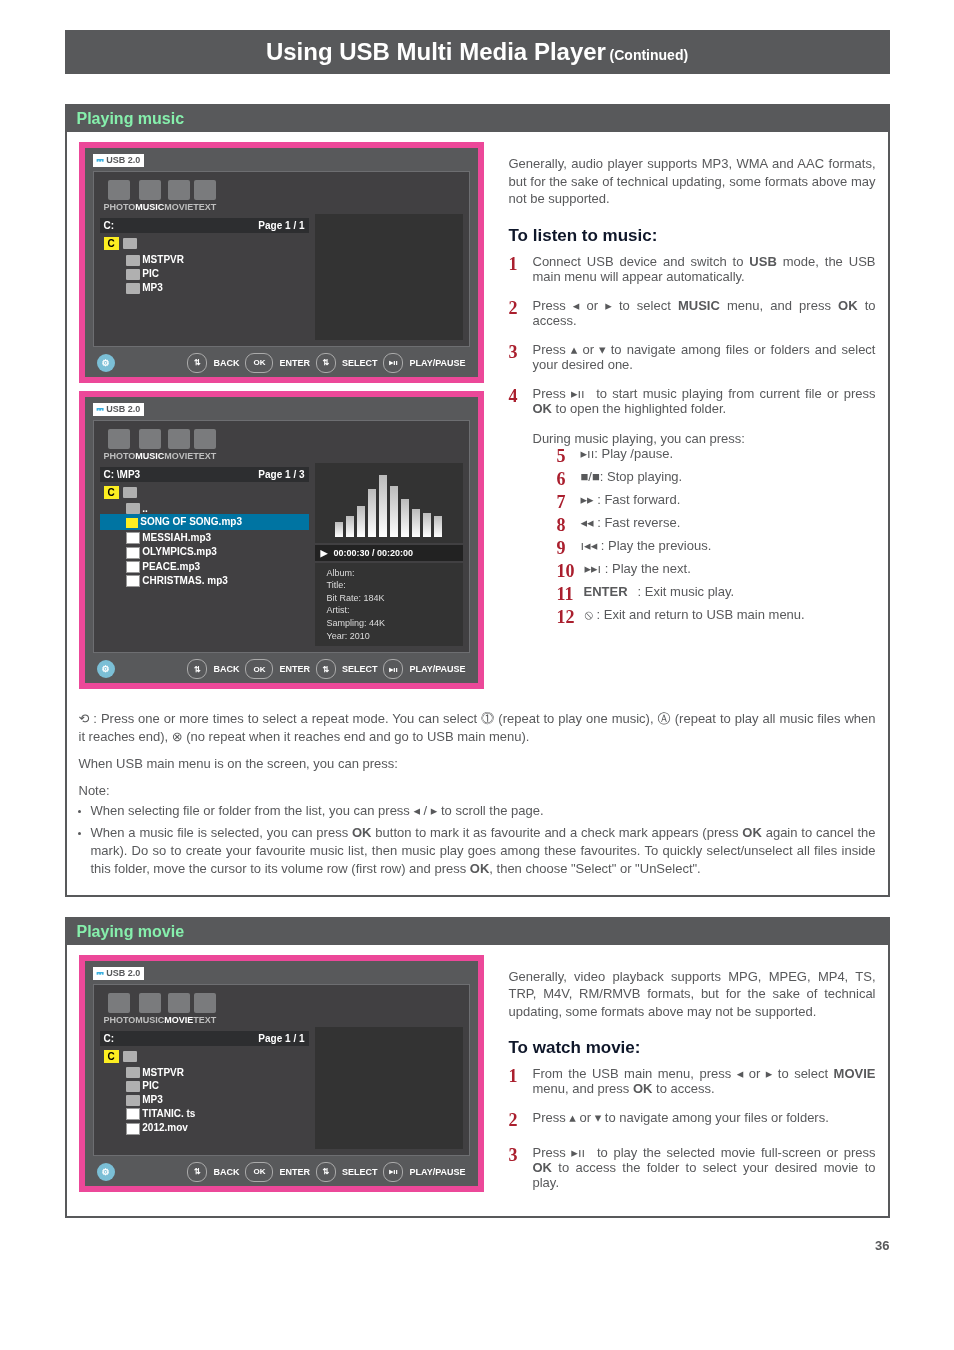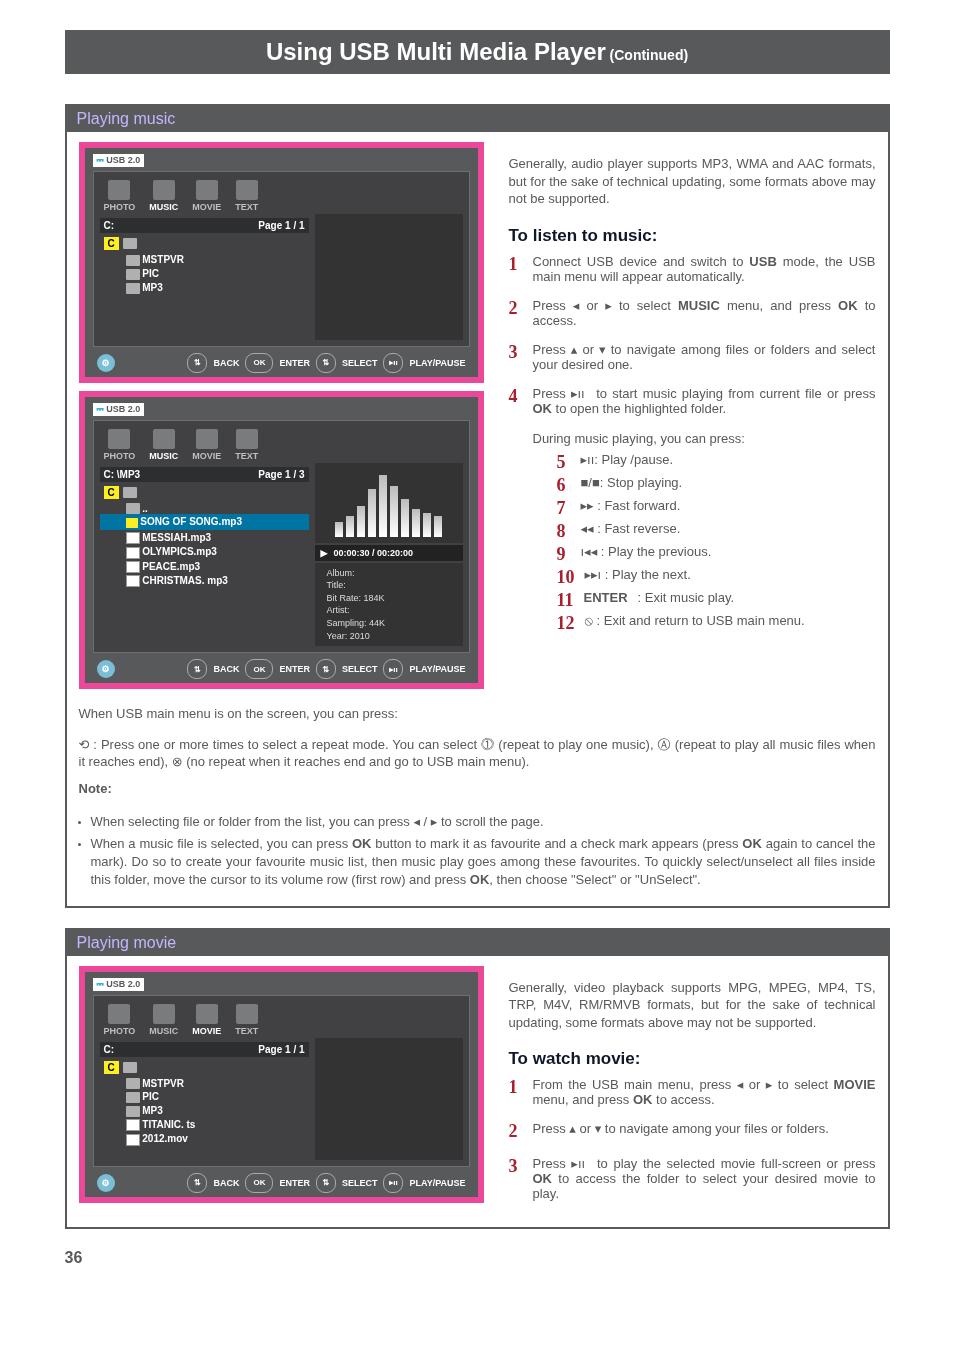--- a/index.html
+++ b/index.html
@@ -1,29 +1,29 @@
 <!DOCTYPE html>
 <html><head>
 <meta charset="utf-8">
 <style>
 body{margin:0;font-family:Arial,Helvetica,sans-serif;color:#58595b;font-size:13px;background:#fff}
 .page{width:925px;min-height:1350px;margin:0 auto;position:relative;padding:30px 50px 20px;box-sizing:border-box}
 .title-bar{background:#58595b;color:#fff;padding:8px 0;text-align:center;margin-bottom:30px}
 .title-bar .main{font-size:24px;font-weight:bold}
 .title-bar .cont{font-size:14px;font-weight:bold}
 .section-box{border:2px solid #58595b;padding:10px 12px 12px;margin-bottom:20px;position:relative}
-.section-hdr{background:#58595b;color:#c4b5fd;font-weight:normal;padding:4px 10px;margin:-10px -12px 10px;font-size:16px}
+.section-hdr{background:#58595b;color:#86efac;font-weight:bold;padding:4px 10px;margin:-10px -12px 10px;font-size:16px}
 .two-col{display:flex;gap:25px}
 .two-col .left{flex:0 0 405px}
 .two-col .right{flex:1}
 .screenshot{background:#58595b;border:6px solid #ec4899;margin-bottom:8px;padding:6px 8px 4px;font-size:10px;color:#fff}
 .ss-inner{background:#414042;border:1px solid #6d6e71;margin-top:4px;padding:6px}
 .usb-label{background:#fff;color:#58595b;display:inline-block;padding:1px 4px;font-size:9px;font-weight:bold;vertical-align:middle}
 .usb-label .plug{color:#0097d5}
-.tabs{display:flex;gap:14px;align-items:flex-end;padding:2px 4px;font-size:9px;font-weight:bold}
+.tabs{display:flex;gap:0;align-items:flex-end;padding:2px 4px;font-size:9px;font-weight:bold}
 .tabs span{text-align:center}
 .tabs .ico{display:block;width:22px;height:20px;background:#7a7b7d;border-radius:2px;margin:0 auto 2px}
 .tabs .active{color:#fff}
 .tabs .dim{color:#bfbfbf}
 .path-row{background:#2d2e30;padding:2px 4px;display:flex;justify-content:space-between;font-weight:bold;font-size:10px;margin-top:4px}
 .flist{margin-top:2px}
 .drive-row{display:flex;gap:4px;align-items:center}
 .drive-btn{background:#fcee21;color:#000;font-weight:bold;font-size:10px;padding:1px 4px}
 .fld-ico{width:14px;height:11px;background:#b0b0b0;display:inline-block;border-radius:1px;vertical-align:middle}
 .mv-ico{width:12px;height:10px;background:#fff;display:inline-block;border:1px solid #999;vertical-align:middle}
@@ -42,25 +42,25 @@
 .hint-ico.oval{width:26px;border-radius:9px}
 .gear{width:18px;height:18px;border-radius:9px;background:#7bbfd6;display:inline-flex;align-items:center;justify-content:center;color:#fff;font-size:9px;font-weight:bold}
 h3.instr{font-size:17px;font-weight:bold;color:#0f172a;margin:18px 0 8px}
 .steps{list-style:none;padding:0;margin:0;counter-reset:st}
 .steps li{display:flex;gap:10px;margin-bottom:14px;align-items:flex-start;text-align:justify}
 .steps li::before{counter-increment:st;content:counter(st);color:#aa1f2e;font-weight:bold;font-family:'Times New Roman',serif;font-size:18px;flex:0 0 14px}
 .controls{margin:0 0 12px 24px;padding:0;list-style:none}
 .controls li{margin-bottom:2px}
 .sym{font-family:Arial;display:inline-block;min-width:20px}
 .para{text-align:justify;margin-bottom:10px;line-height:1.35}
-.note-hdr{font-weight:bold;margin:6px 0 17px}
+.note-hdr{font-weight:normal;margin:6px 0 4px}
 ul.bul{margin:0;padding-left:12px;text-align:justify}
 ul.bul li{margin-bottom:4px;line-height:1.4}
 ul.bul li::marker{font-size:10px}
-.pgnum{text-align:left;font-weight:bold;margin-top:20px;font-size:16px}
+.pgnum{text-align:right;font-weight:bold;margin-top:20px;font-size:13px}
 b{color:#58595b}
 .tri{font-size:9px}
 </style>
 </head>
 <body>
 
 <div class="page">
 
   <div class="title-bar">
     <span class="main">Using USB Multi Media Player</span>
@@ -197,38 +197,38 @@
           <li>
               <span>Press ◂ or ▸ to select <b>MUSIC</b> menu, and press <b>OK</b> to access.</span>
             </li>
           <li>
               <span>Press ▴ or ▾ to navigate among files or folders and select your desired one.</span>
             </li>
           <li>
               <span>
             Press <span class="sym">▸ıı</span> to start music playing from current file or press <b>OK</b> to open the highlighted folder.<br><br>
             <span>During music playing, you can press:</span>
-            <ul class="controls" style="margin-top:6px">
+            <ul class="controls" style="">
               <li>▸ıı: Play /pause.</li>
               <li>■/■: Stop playing.</li>
               <li>▸▸ : Fast forward.</li>
               <li>◂◂ : Fast reverse.</li>
               <li>ı◂◂ : Play the previous.</li>
               <li>▸▸ı : Play the next.</li>
               <li><b>ENTER</b>: Exit music play.</li>
               <li>⦸ : Exit and return to USB main menu.</li>
             </ul>
           </span>
             </li>
         </ol>
       </div>
     </div>
 
+    <p class="para">⟲ : Press one or more times to select a repeat mode. You can select ⓵ (repeat to play one music), Ⓐ (repeat to play all music files when it reaches end), ⊗ (no repeat when it reaches end and go to USB main menu).</p>
     <p class="para" style="margin-top:8px">When USB main menu is on the screen, you can press:</p>
-    <p class="para">⟲ : Press one or more times to select a repeat mode. You can select ⓵ (repeat to play one music), Ⓐ (repeat to play all music files when it reaches end), ⊗ (no repeat when it reaches end and go to USB main menu).</p>
     <div class="note-hdr">Note:</div>
     <ul class="bul">
       <li>When selecting file or folder from the list, you can  press ◂ / ▸ to scroll the page.</li>
       <li>When a music file is selected, you can press <b>OK</b> button to mark it as favourite and a check mark appears (press <b>OK</b> again to cancel the mark). Do so to create your favourite music list, then music play goes among these favourites. To quickly select/unselect all files inside this folder, move the cursor to its volume row (first row) and press <b>OK</b>, then choose "Select" or "UnSelect".</li>
     </ul>
   </div>
 
   <div class="section-box">
     <div class="section-hdr">Playing movie</div>
     <div class="two-col">

